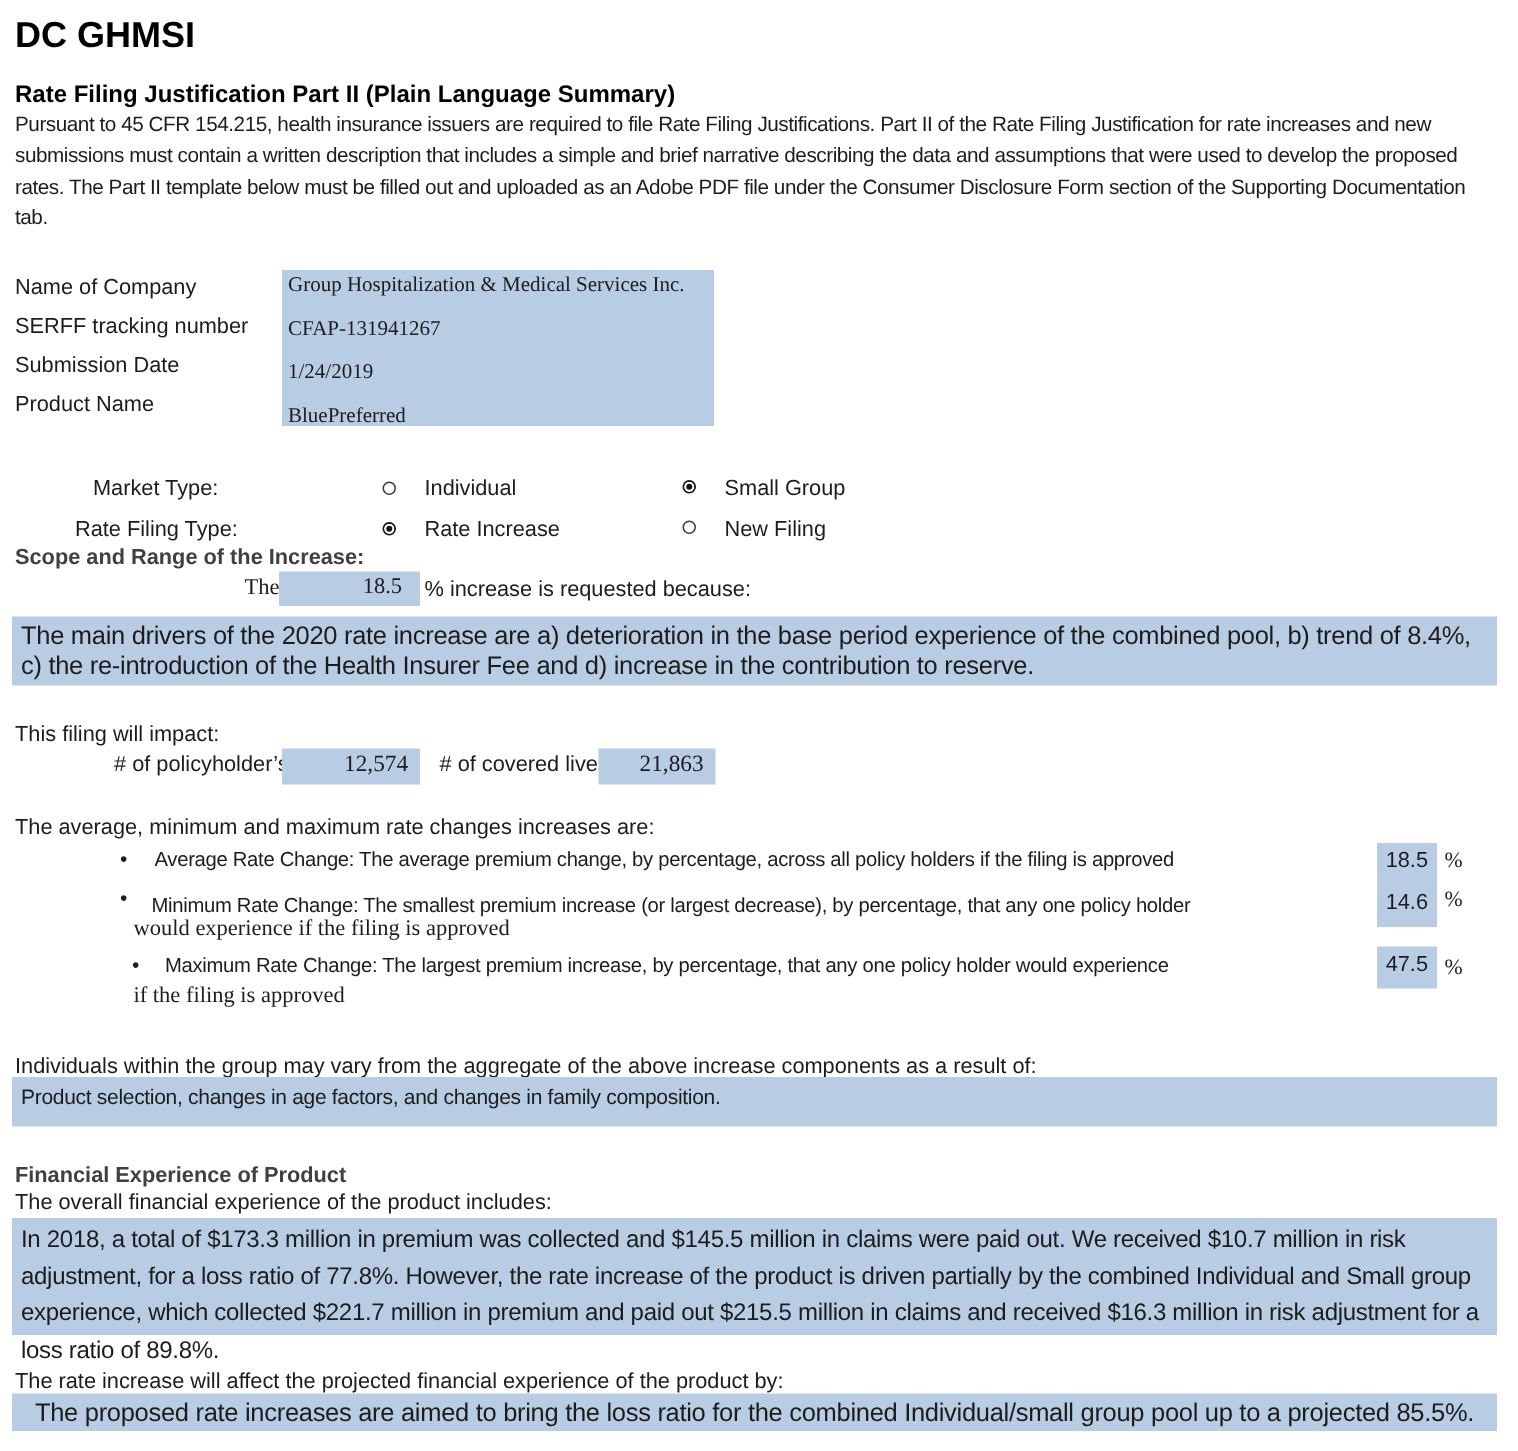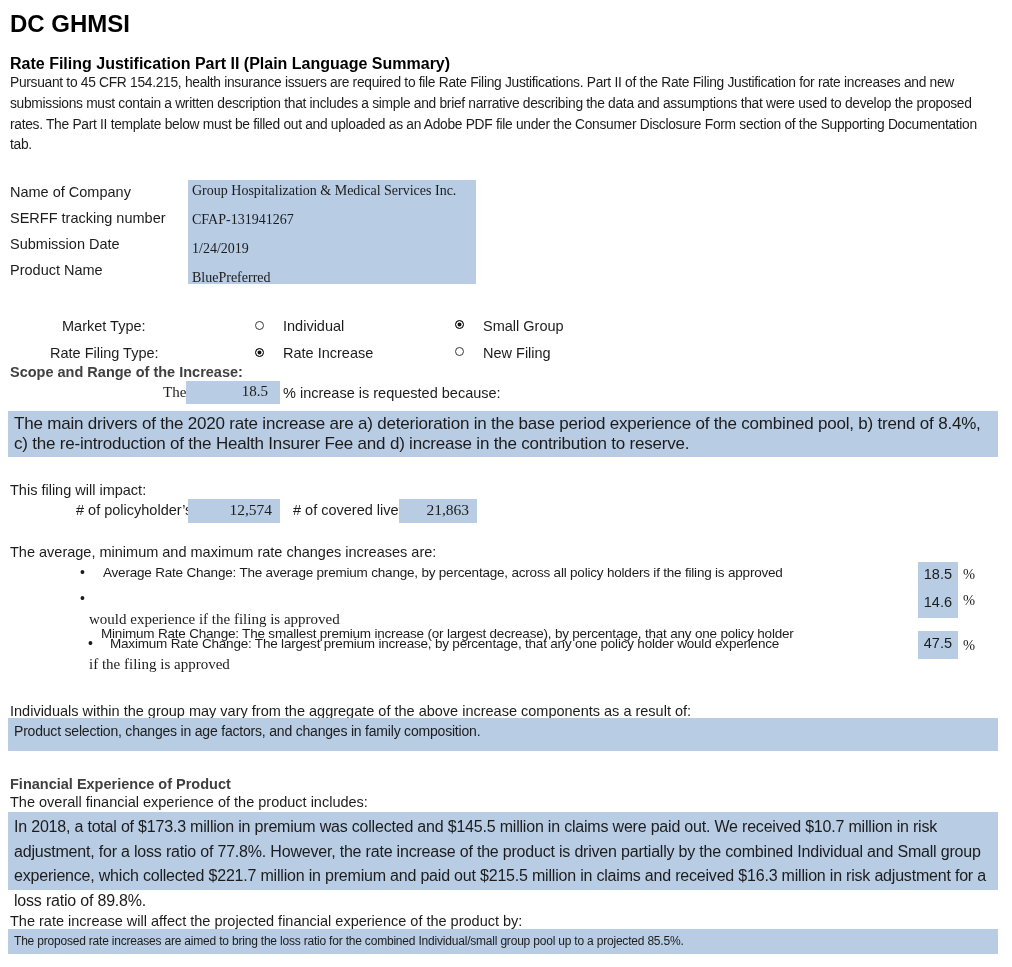--- a/index.html
+++ b/index.html
@@ -28,21 +28,21 @@
   #driver-block{top:411px;height:46px;font-size:17px;line-height:19.5px;}
   #impact-field-ph{left:188px;top:499px;width:92px;height:24px;text-align:right;padding:2px 8px 0 0;font-size:15.5px;}
   #impact-field-cl{left:399px;top:499px;width:78px;height:24px;text-align:right;padding:2px 8px 0 0;font-size:15.5px;}
   .bullet-dot{position:absolute;font-size:14px;}
   .bullet-text{position:absolute;font-size:13.5px;letter-spacing:-0.2px;white-space:nowrap;}
   .bullet-cont{position:absolute;font-family:"Liberation Serif",serif;font-size:15px;white-space:nowrap;}
   .pct-box{position:absolute;left:918px;width:40px;height:28px;box-sizing:border-box;text-align:right;padding:4px 6px 0 0;font-size:14.5px;}
   .pct-sign{position:absolute;left:963px;font-family:"Liberation Serif",serif;font-size:14.5px;}
   #variance-block{top:718px;height:33px;font-size:14px;line-height:20px;}
   #financial-block{top:812px;height:78px;font-size:16px;line-height:24.5px;}
-  #projection-block{top:929px;height:25px;font-size:12px;line-height:19px;}
+  #projection-block{top:929px;height:25px;font-size:17px;line-height:19px;text-align:center;}
 </style>
 </head>
 <body>
 
 <div id="page">
 
   <div id="title" class="abs">DC GHMSI</div>
 
   <div id="intro-heading" class="abs">Rate Filing Justification Part II (Plain Language Summary)</div>
   <div id="intro-body" class="wrap">Pursuant to 45 CFR 154.215, health insurance issuers are required to file Rate Filing Justifications. Part II of the Rate Filing Justification for rate increases and new submissions must contain a written description that includes a simple and brief narrative describing the data and assumptions that were used to develop the proposed rates. The Part II template below must be filled out and uploaded as an Adobe PDF file under the Consumer Disclosure Form section of the Supporting Documentation tab.</div>
@@ -84,21 +84,21 @@
   <div id="impact-field-cl" class="field hl">21,863</div>
 
   <div class="abs plain" style="left:10px;top:544px;">The average, minimum and maximum rate changes increases are:</div>
 
   <span class="bullet-dot" style="left:80px;top:564px;">•</span>
   <div class="bullet-text" style="left:103px;top:565px;">Average Rate Change: The average premium change, by percentage, across all policy holders if the filing is approved</div>
   <div class="pct-box hl" style="top:562px;">18.5</div>
   <div class="pct-sign" style="top:566px;">%</div>
 
   <span class="bullet-dot" style="left:80px;top:590px;">•</span>
-  <div class="bullet-text" style="left:101px;top:626px;text-align:center;">Minimum Rate Change: The smallest premium increase (or largest decrease), by percentage, that any one policy holder</div>
+  <div class="bullet-text" style="left:101px;top:596px;text-align:center;">Minimum Rate Change: The smallest premium increase (or largest decrease), by percentage, that any one policy holder</div>
   <div class="bullet-cont" style="left:89px;top:611px;">would experience if the filing is approved</div>
   <div class="pct-box hl" style="top:590px;">14.6</div>
   <div class="pct-sign" style="top:592px;">%</div>
 
   <span class="bullet-dot" style="left:88px;top:635px;">•</span>
   <div class="bullet-text" style="left:110px;top:636px;">Maximum Rate Change: The largest premium increase, by percentage, that any one policy holder would experience</div>
   <div class="bullet-cont" style="left:89px;top:656px;">if the filing is approved</div>
   <div class="pct-box hl" style="top:631px;">47.5</div>
   <div class="pct-sign" style="top:637px;">%</div>
 

